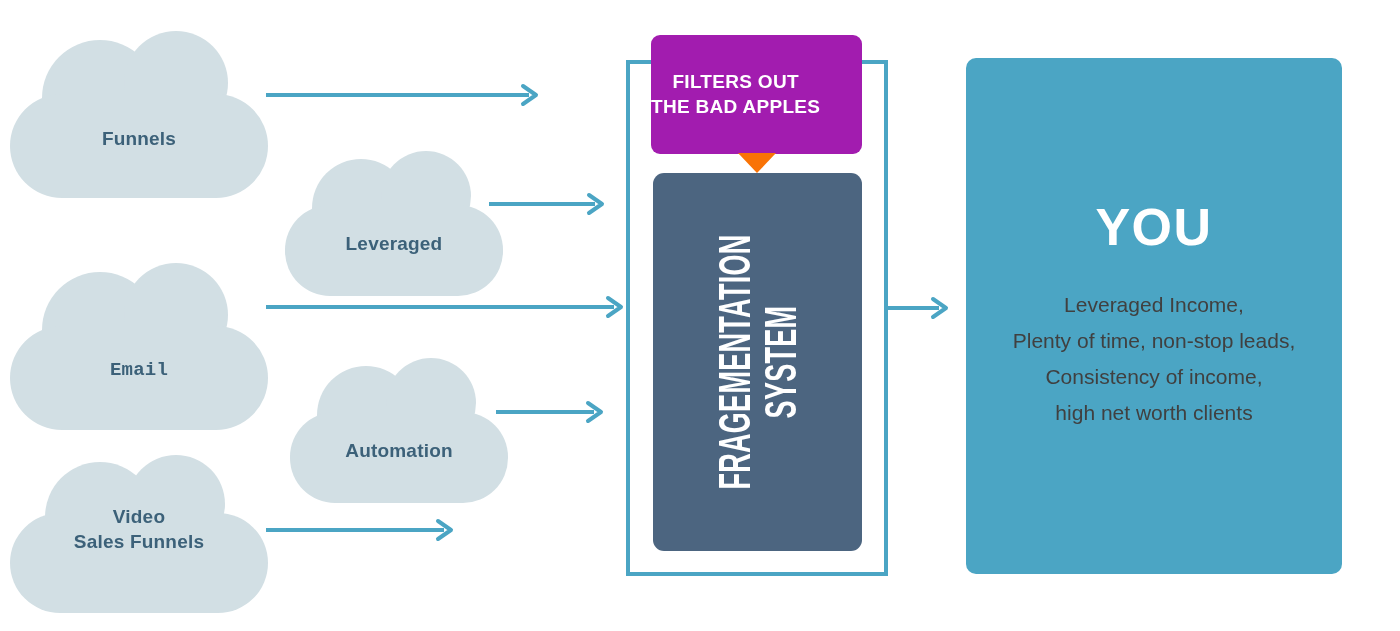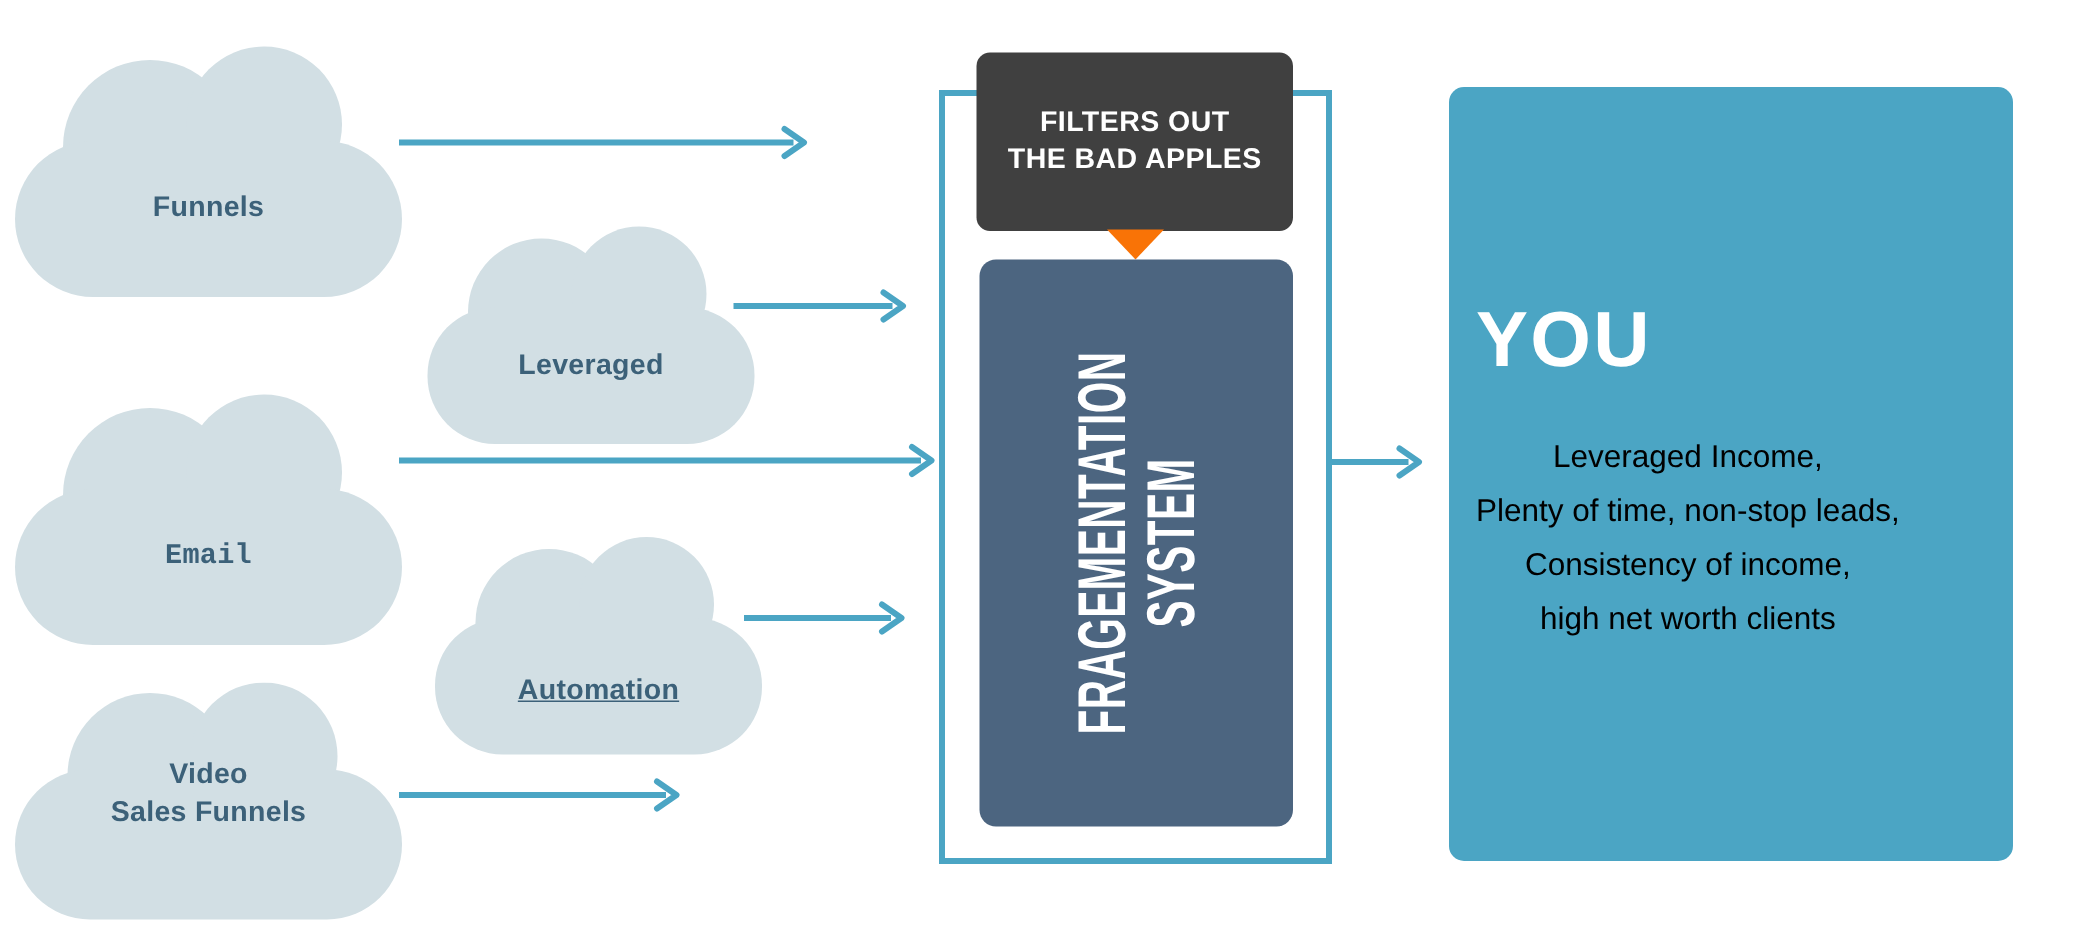--- a/index.html
+++ b/index.html
@@ -51,25 +51,24 @@
 
   
   .bracket {
     position: absolute;
   }
   .bracket svg { display: block; }
 
   
   .callout {
     position: absolute;
-    background: #404040;
+    background: #a21caf;
     border-radius: 9px;
     display: flex;
     align-items: center;
-    justify-content: center;
     box-sizing: border-box;
   }
   .callout-text {
     color: #ffffff;
     font-weight: bold;
     font-size: 19px;
     line-height: 1.30;
     text-align: center;
     letter-spacing: 0.3px;
     white-space: pre-line;
@@ -114,35 +113,35 @@
     white-space: pre-line;
   }
 
   
   .outcome-box {
     position: absolute;
     background: #4BA5C4;
     border-radius: 10px;
     display: flex;
     flex-direction: column;
-    align-items: flex-start;
+    align-items: center;
     justify-content: center;
     box-sizing: border-box;
     padding: 0 18px;
   }
   .outcome-title {
     color: #ffffff;
     font-weight: bold;
     font-size: 52px;
     letter-spacing: 1.5px;
     line-height: 1;
     margin-bottom: 34px;
   }
   .outcome-body {
-    color: #000000;
+    color: #404040;
     font-size: 21px;
     line-height: 1.72;
     text-align: center;
     white-space: pre-line;
     font-weight: 400;
   }
 </style>
 </head>
 <body>
 
@@ -182,21 +181,21 @@
   </div>
 
   <div class="cloud" style="left:288px; top:357px; width:222px; height:148px;">
     <svg width="222" height="148" viewBox="0 0 222 148">
       <g fill="#D2DFE4">
         <circle cx="78" cy="58" r="49"></circle>
         <circle cx="143" cy="46" r="45"></circle>
         <rect x="2" y="55" width="218" height="91" rx="45" ry="45"></rect>
       </g>
     </svg>
-    <div class="cloud-label" style="top:91px;text-decoration:underline;">Automation</div>
+    <div class="cloud-label" style="top:81px;">Automation</div>
   </div>
 
   <div class="cloud" style="left:8px; top:455px; width:262px; height:160px;text-decoration:underline;">
     <svg width="262" height="160" viewBox="0 0 262 160">
       <g fill="#D2DFE4">
         <circle cx="92" cy="62" r="55"></circle>
         <circle cx="168" cy="49" r="49"></circle>
         <rect x="2" y="58" width="258" height="100" rx="50" ry="50"></rect>
       </g>
     </svg>

